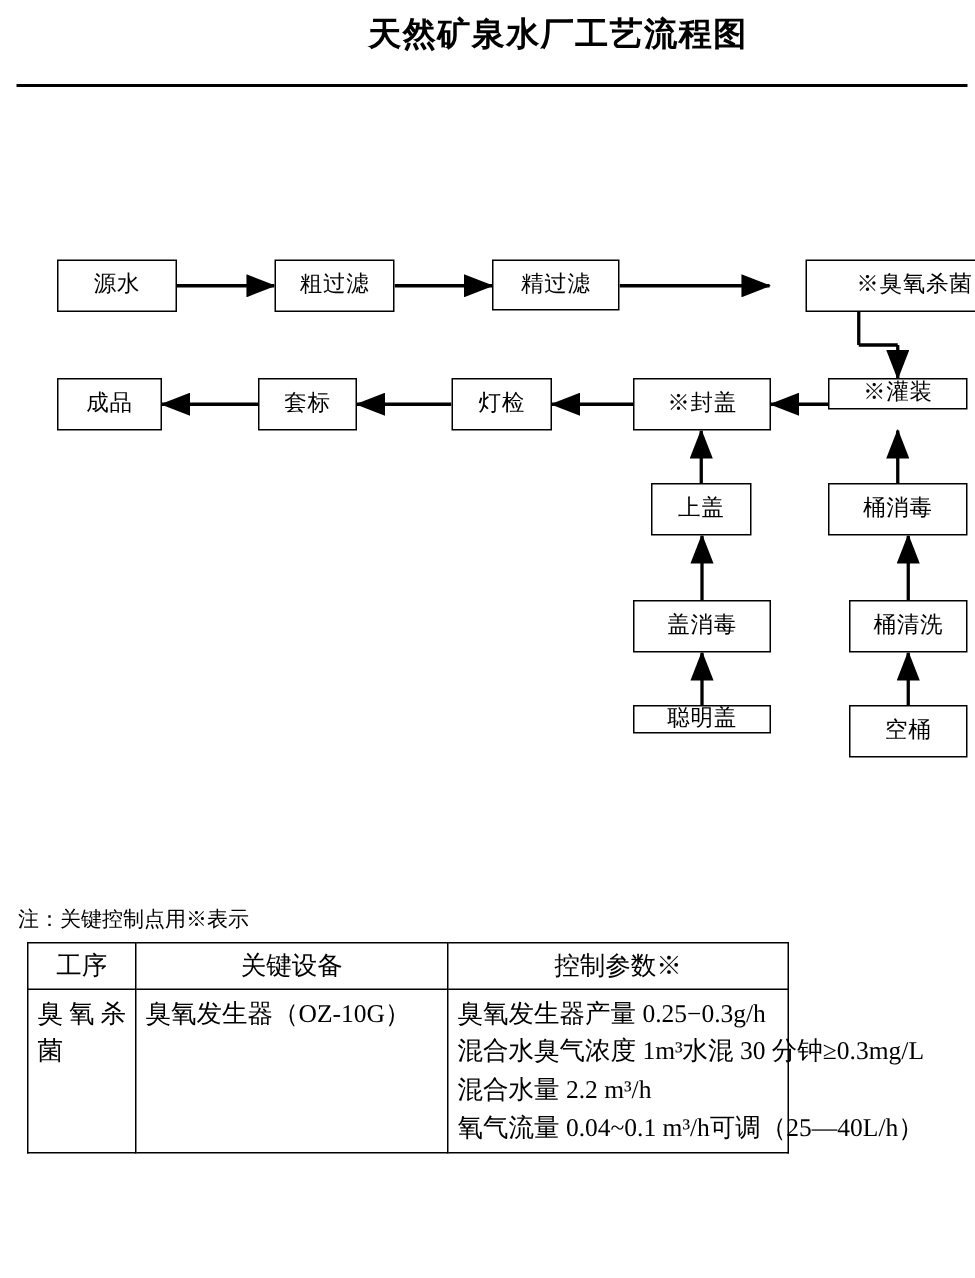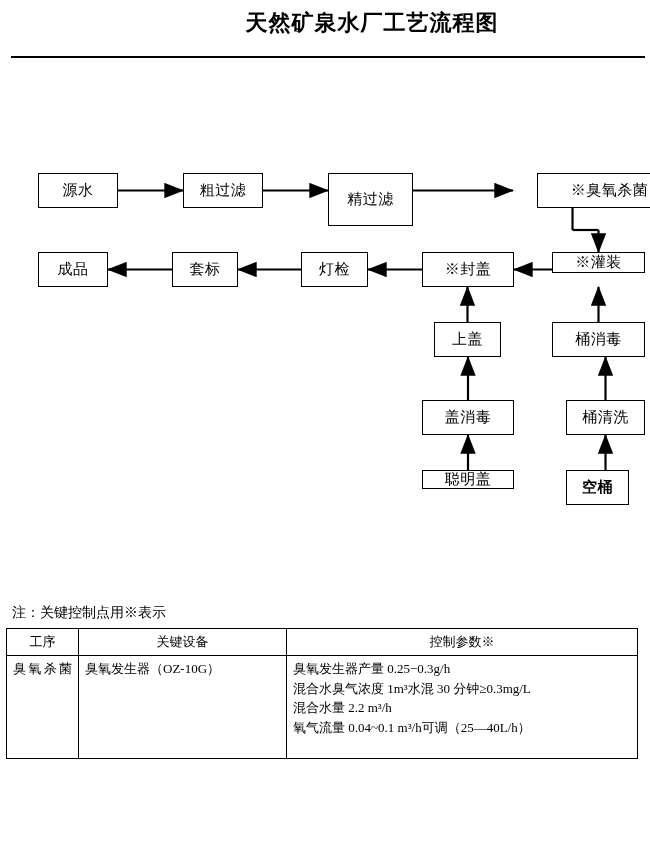--- a/index.html
+++ b/index.html
@@ -78,25 +78,25 @@
     position: absolute;
     left: 12px;
     top: 604px;
     font-size: 14px;
     white-space: nowrap;
   }
 
   
   #param-table {
     position: absolute;
-    left: 6px;
+    left: 18px;
     top: 628px;
-    width: 632px;
+    width: 508px;
     border-collapse: collapse;
-    font-size: 13px;
+    font-size: 17px;
     table-layout: fixed;
   }
   #param-table td, #param-table th {
     border: 1px solid #000;
     padding: 3px 6px;
     vertical-align: top;
     font-weight: normal;
     line-height: 1.5;
   }
   #param-table thead th {
@@ -154,21 +154,21 @@
         <line x1="593.5" y1="470" x2="593.5" y2="435" marker-end="url(#arrowhead)"></line>
       </g>
   </svg>
   <div id="node-layer">
       <div class="node" style="left: 26px; top: 173px; width: 80px; height: 35px;">
         <span>源水</span>
       </div>
       <div class="node" style="left: 171px; top: 173px; width: 80px; height: 35px;">
         <span>粗过滤</span>
       </div>
-      <div class="node" style="left: 316px; top: 173px; width: 85px; height: 53px; align-items: center;">
+      <div class="node" style="left: 316px; top: 173px; width: 85px; height: 34px; align-items: center;">
         <span>精过滤</span>
       </div>
       <div class="node" style="left: 501px; top: 173px; width: 145px; height: 35px; margin-left: 24px;">
         <span>※臭氧杀菌</span>
       </div>
       <div class="node" style="left: 26px; top: 252px; width: 70px; height: 35px;">
         <span>成品</span>
       </div>
       <div class="node" style="left: 160px; top: 252px; width: 66px; height: 35px;">
         <span>套标</span>
@@ -190,21 +190,21 @@
       </div>
       <div class="node" style="left: 410px; top: 400px; width: 92px; height: 35px;">
         <span>盖消毒</span>
       </div>
       <div class="node" style="left: 554px; top: 400px; width: 79px; height: 35px;">
         <span>桶清洗</span>
       </div>
       <div class="node" style="left: 410px; top: 470px; width: 92px; height: 19px;">
         <span>聪明盖</span>
       </div>
-      <div class="node" style="left: 554px; top: 470px; width: 63px; height: 35px; font-weight: bold;">
+      <div class="node" style="left: 554px; top: 470px; width: 79px; height: 35px;">
         <span>空桶</span>
       </div>
     </div>
 </div>
 
 <div id="note-line">注：关键控制点用※表示</div>
 
 <table id="param-table">
   <colgroup>
     <col class="col-proc">

